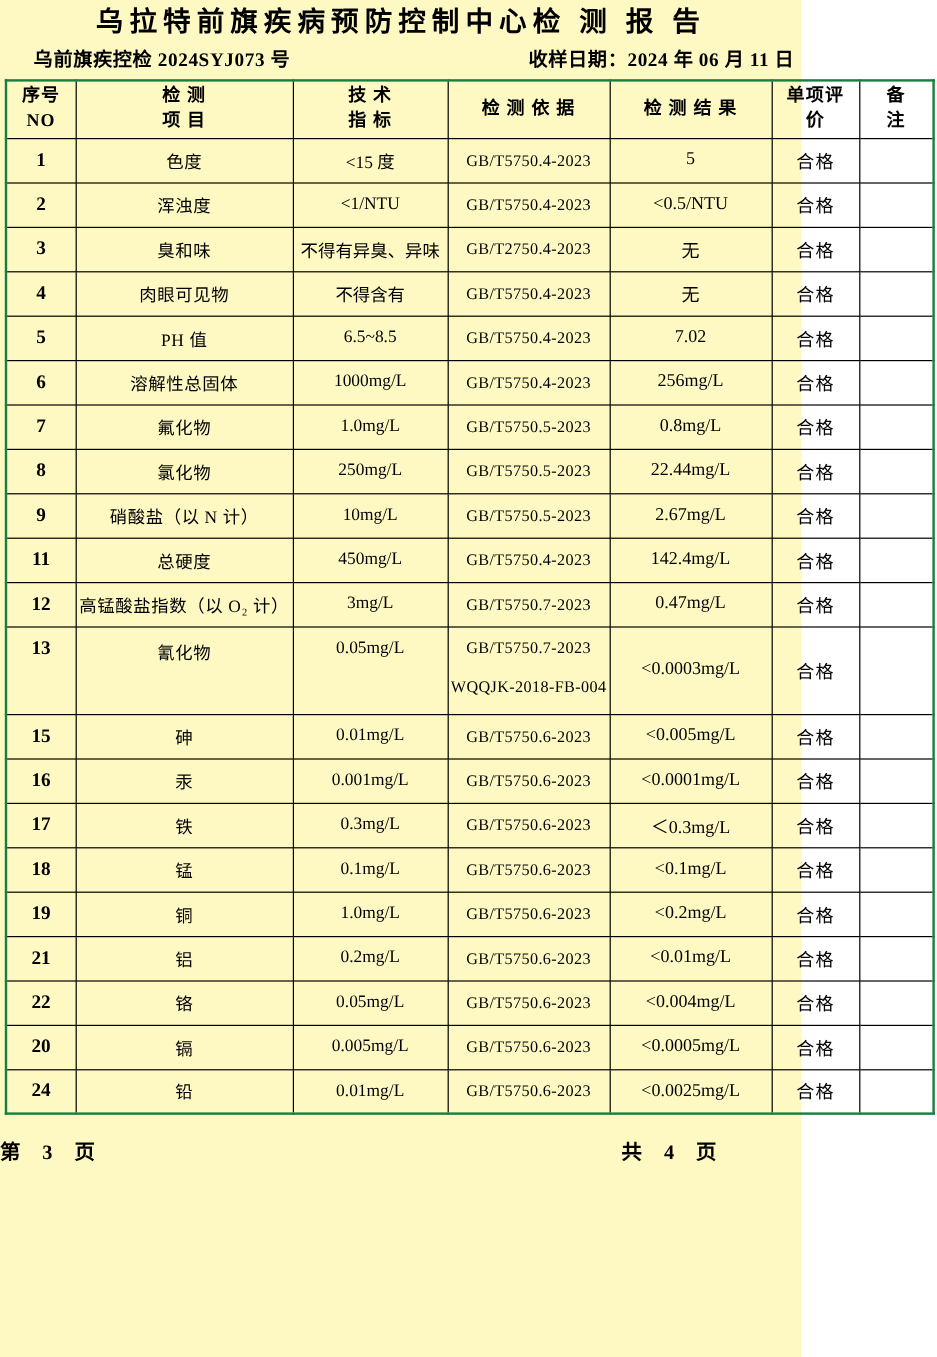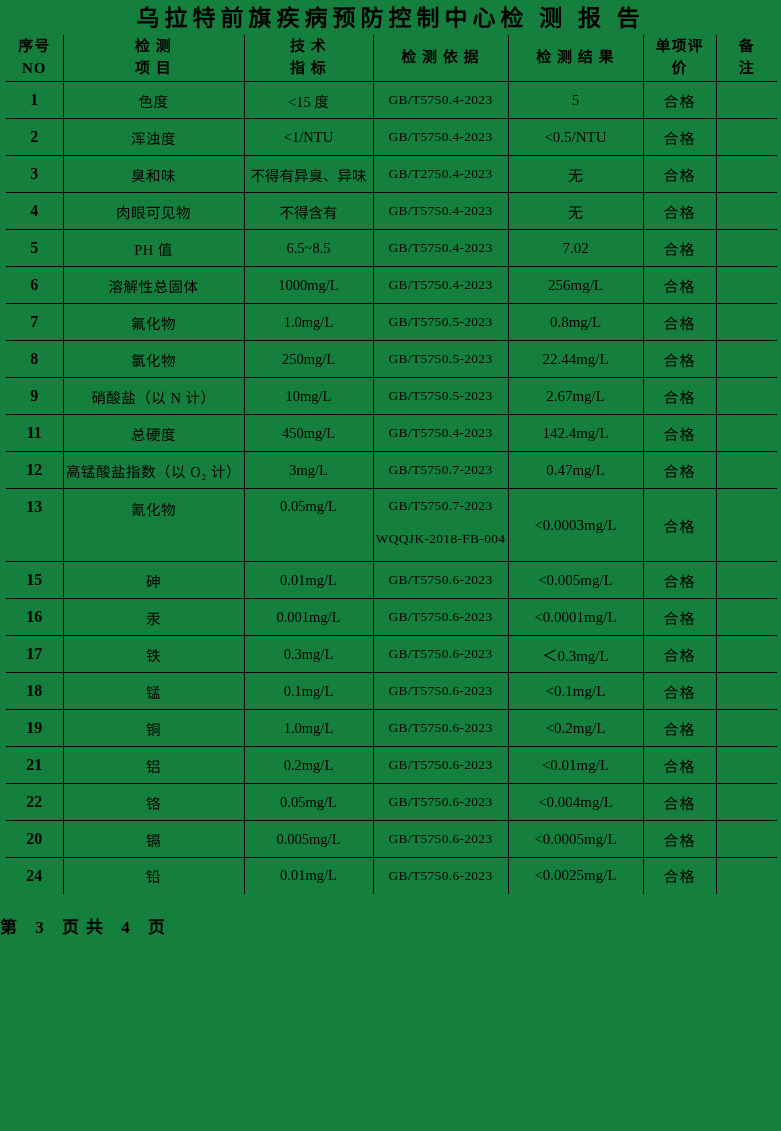--- a/index.html
+++ b/index.html
@@ -9,23 +9,23 @@
   }
   body {
     width: 781px;
     height: 1131px;
     font-family: "Liberation Serif", "DejaVu Serif", serif;
     color: #000;
     overflow: hidden;
   }
   .page {
     position: relative;
-    width: 781px;
+    width: 668px;
     height: 1131px;
-    background: #15803d;
+    background: #fef9c3;
     box-sizing: border-box;
   }
   .title {
     margin: 0;
     padding-top: 5px;
     text-align: center;
     font-size: 23px;
     font-weight: 700;
     letter-spacing: 5px;
     line-height: 1.2;
@@ -75,35 +75,39 @@
   td.col-eval { font-size: 15px; letter-spacing: 1px; }
 
   tr.tall td.col-no,
   tr.tall td.col-item,
   tr.tall td.col-standard,
   tr.tall td.col-method { vertical-align: top; padding-top: 9px; }
   .m2 { margin-top: 17px; }
 
   .footer {
     display: flex;
-    justify-content: flex-start;
-    padding-right: 50px;
+    justify-content: space-between;
+    padding-right: 64px;
     margin-top: 17px;
     font-size: 17px;
     font-weight: 700;
     letter-spacing: 7px;
   }
 </style>
 </head>
 <body>
 
 <div class="page">
 
   <h1 class="title">乌拉特前旗疾病预防控制中心检 测 报 告</h1>
 
+  <div class="subheader">
+    <span class="doc-number">乌前旗疾控检 2024SYJ073 号</span>
+    <span class="sample-date">收样日期：2024 年 06 月 11 日</span>
+  </div>
 
   <table class="report">
     <colgroup>
       <col style="width:58px">
       <col style="width:181px">
       <col style="width:129px">
       <col style="width:135px">
       <col style="width:135px">
       <col style="width:73px">
       <col style="width:62px">

